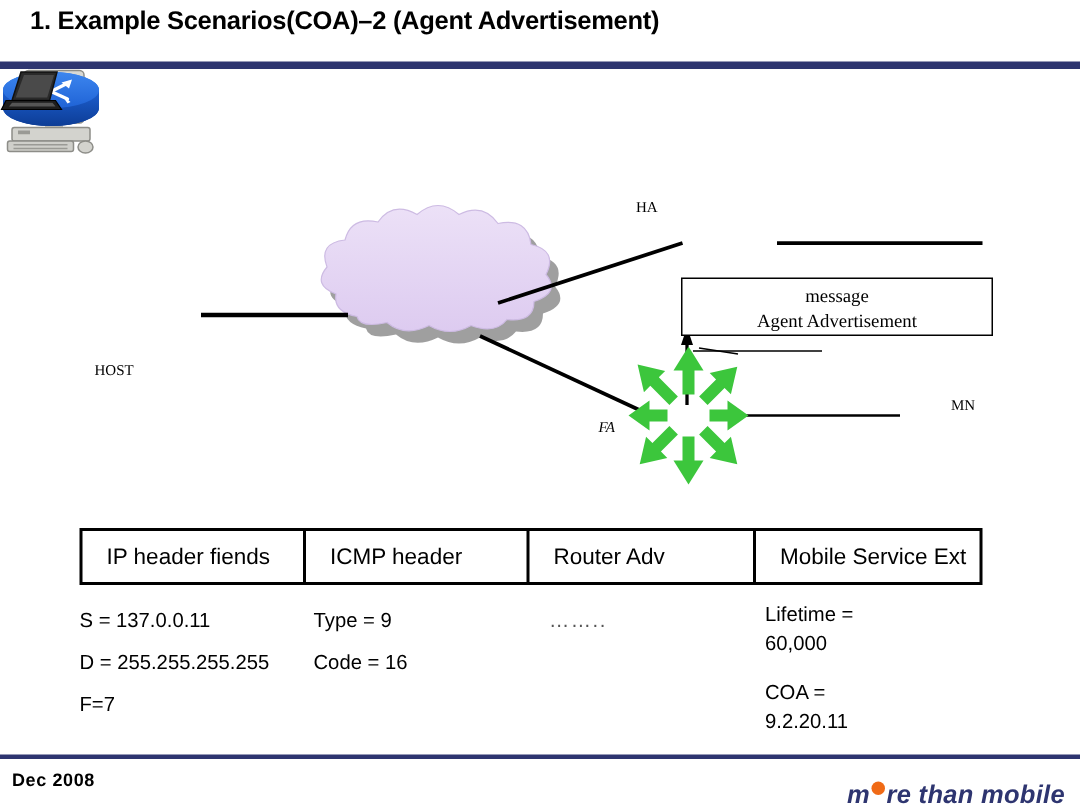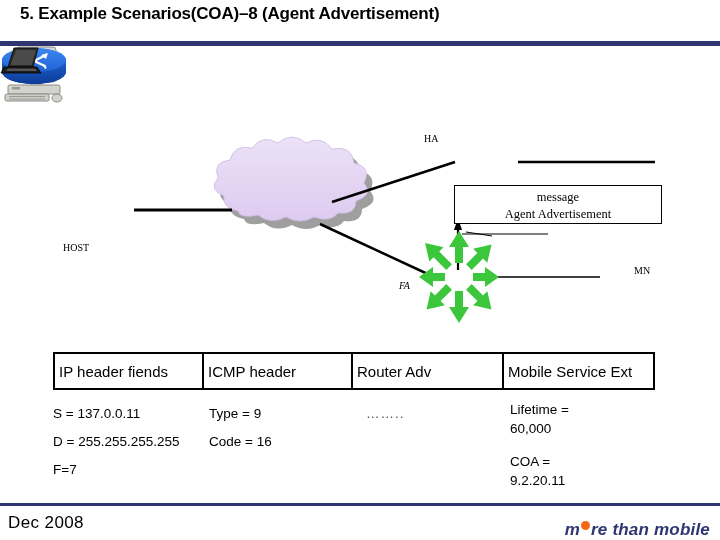--- a/index.html
+++ b/index.html
@@ -44,22 +44,22 @@
     left: 0px;
     top: 503px;
     width: 720px;
     height: 3px;
     background: #2e3570;
   }
   #footer-date {
     position: absolute;
     left: 8px;
     top: 513px;
-    font-size: 17px;
-    font-weight: normal;
+    font-size: 12px;
+    font-weight: bold;
     color: #000000;
     letter-spacing: 0.4px;
     text-align: center;
   }
   #brand-logo {
     position: absolute;
     right: 10px;
     top: 520px;
     font-size: 17px;
     font-weight: bold;
@@ -161,21 +161,21 @@
     border: 2px solid #000000;
     box-sizing: border-box;
     height: 38px;
     background: #ffffff;
   }
   .th-cell {
     border-right: 2px solid #000000;
     box-sizing: border-box;
     display: flex;
     align-items: center;
-    padding-left: 4px;
+    padding-left: 16px;
     font-size: 15px;
     font-weight: normal;
     color: #000000;
     white-space: nowrap;
     overflow: hidden;
   }
   .th-cell:last-child { border-right: none; }
   .th-c0 { width: 150px; }
   .th-c1 { width: 150px; }
   .th-c2 { width: 152px; }
@@ -197,21 +197,21 @@
   #body-col-icmp { left: 156px; top: 10px; }
   #body-col-radv { left: 313px; top: 10px; }
   #body-col-ext  { left: 457px; top: 10px; line-height: 19px; }
   .body-line { display: block; }
   .ext-gap { margin-top: 14px; }
   .dots { letter-spacing: 1px; color: #555555; }
 </style>
 </head>
 <body>
 
-<div id="slide-title">5. Example Scenarios(COA)–8 (Agent Advertisement)</div>
+<div id="slide-title">1. Example Scenarios(COA)–2 (Agent Advertisement)</div>
 <div id="header-rule"></div>
 
 <div id="diagram">
 
   <svg width="720" height="300" viewBox="0 0 720 300">
     <defs>
       <linearGradient id="cloudGrad" x1="0" y1="0" x2="0" y2="1">
         <stop offset="0%" stop-color="#ece1f7"></stop>
         <stop offset="100%" stop-color="#ddcbf0"></stop>
       </linearGradient>

